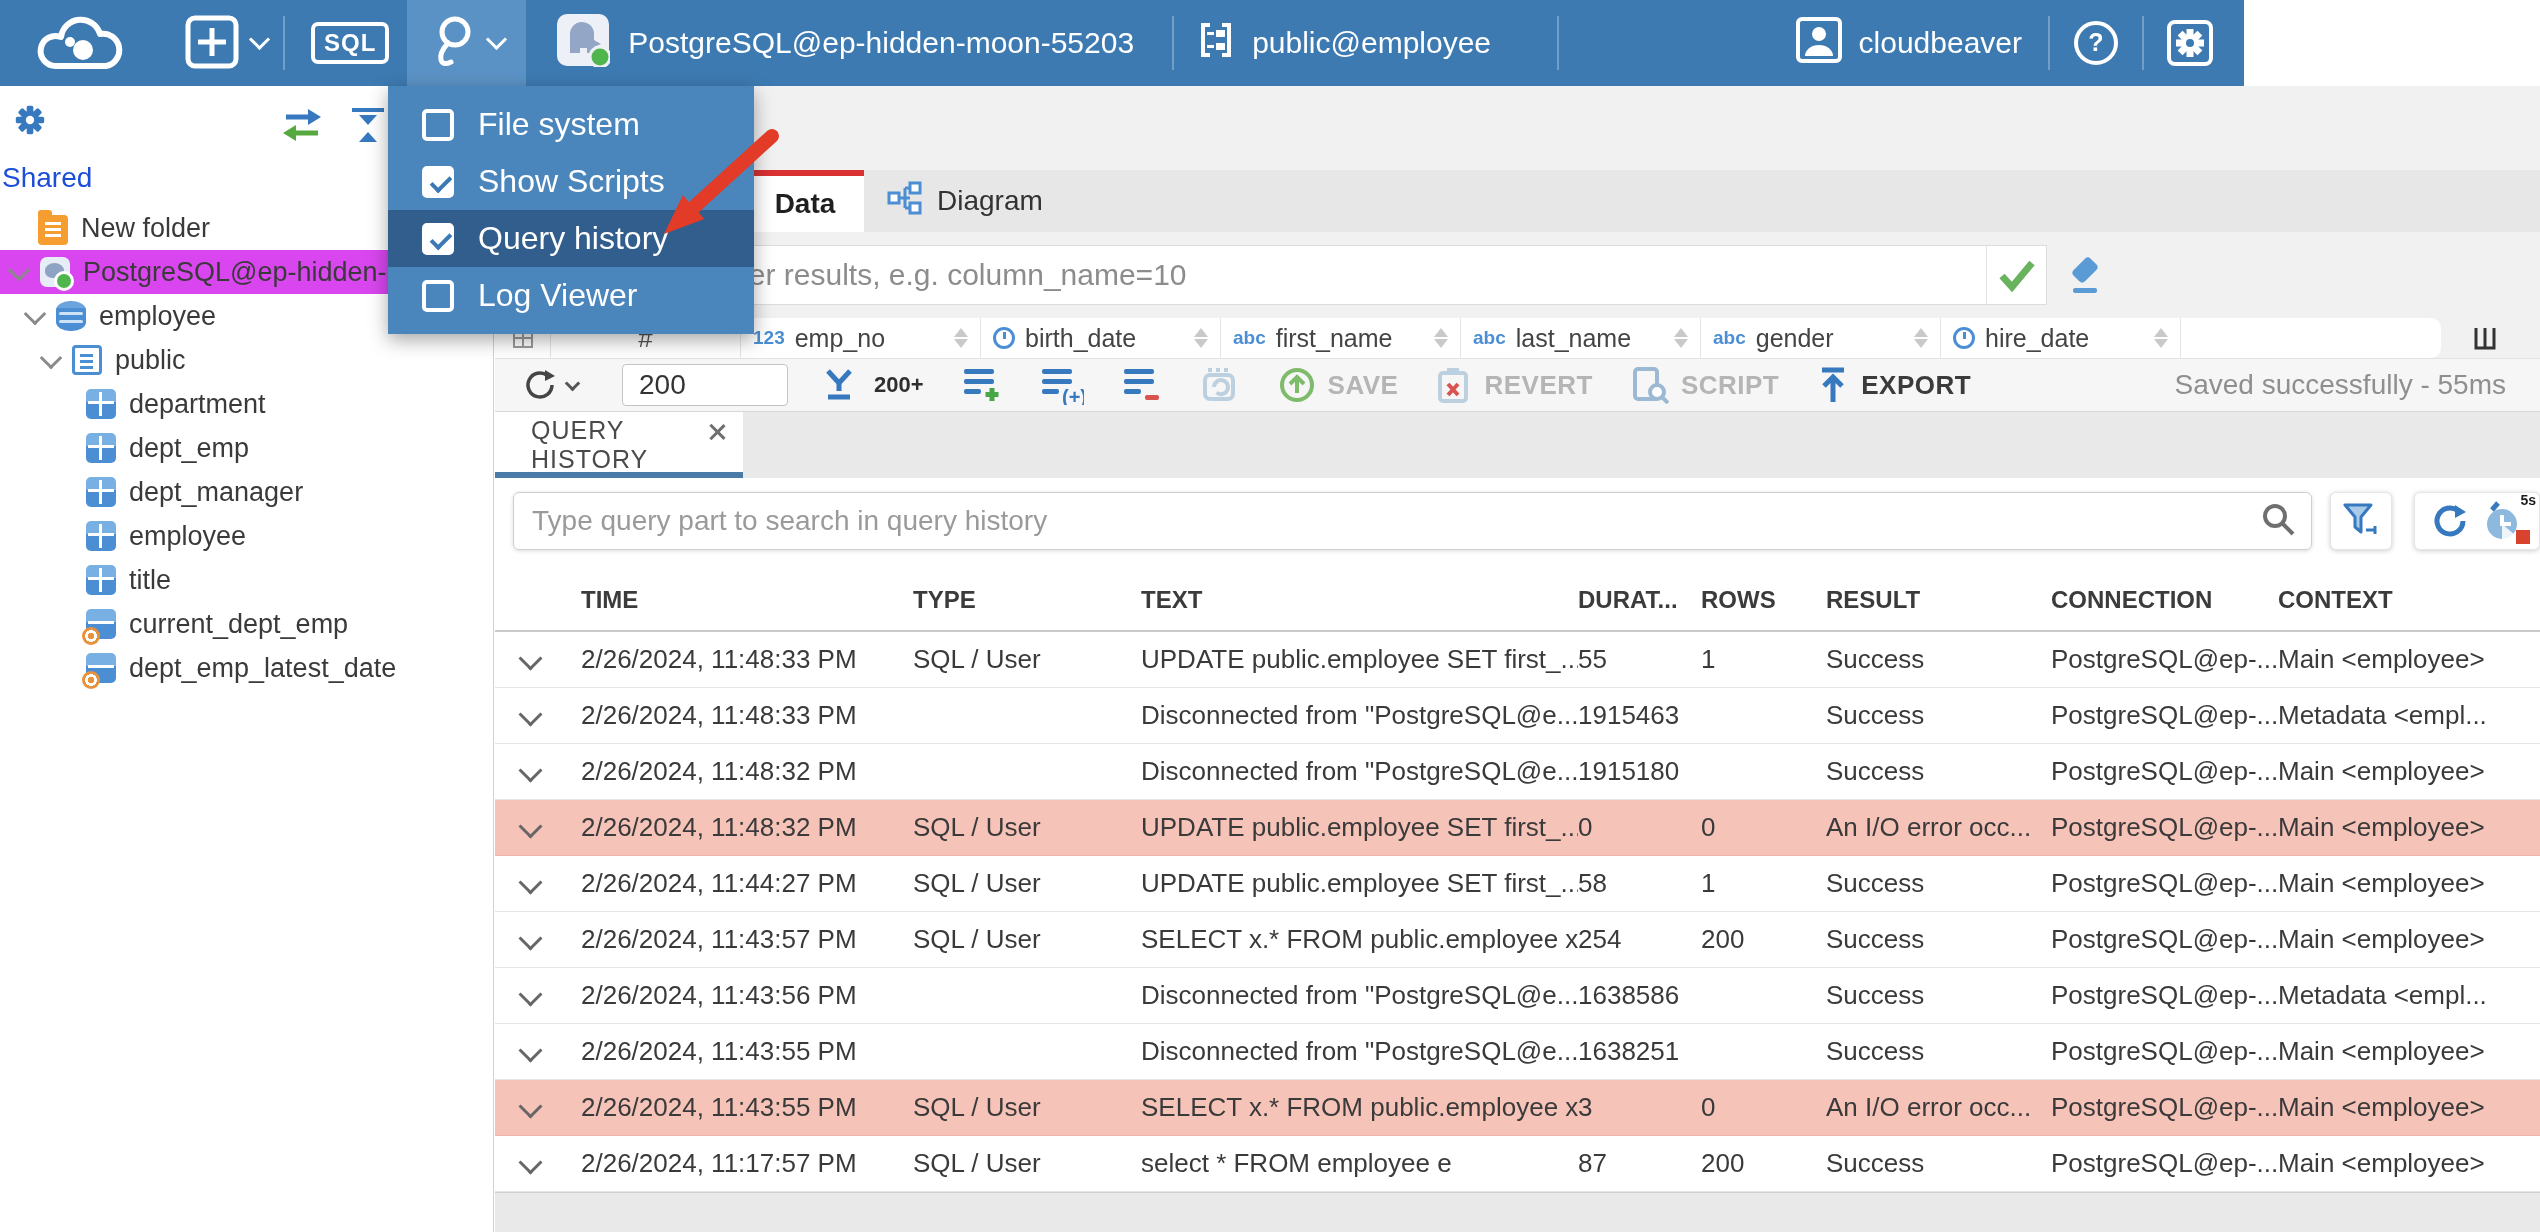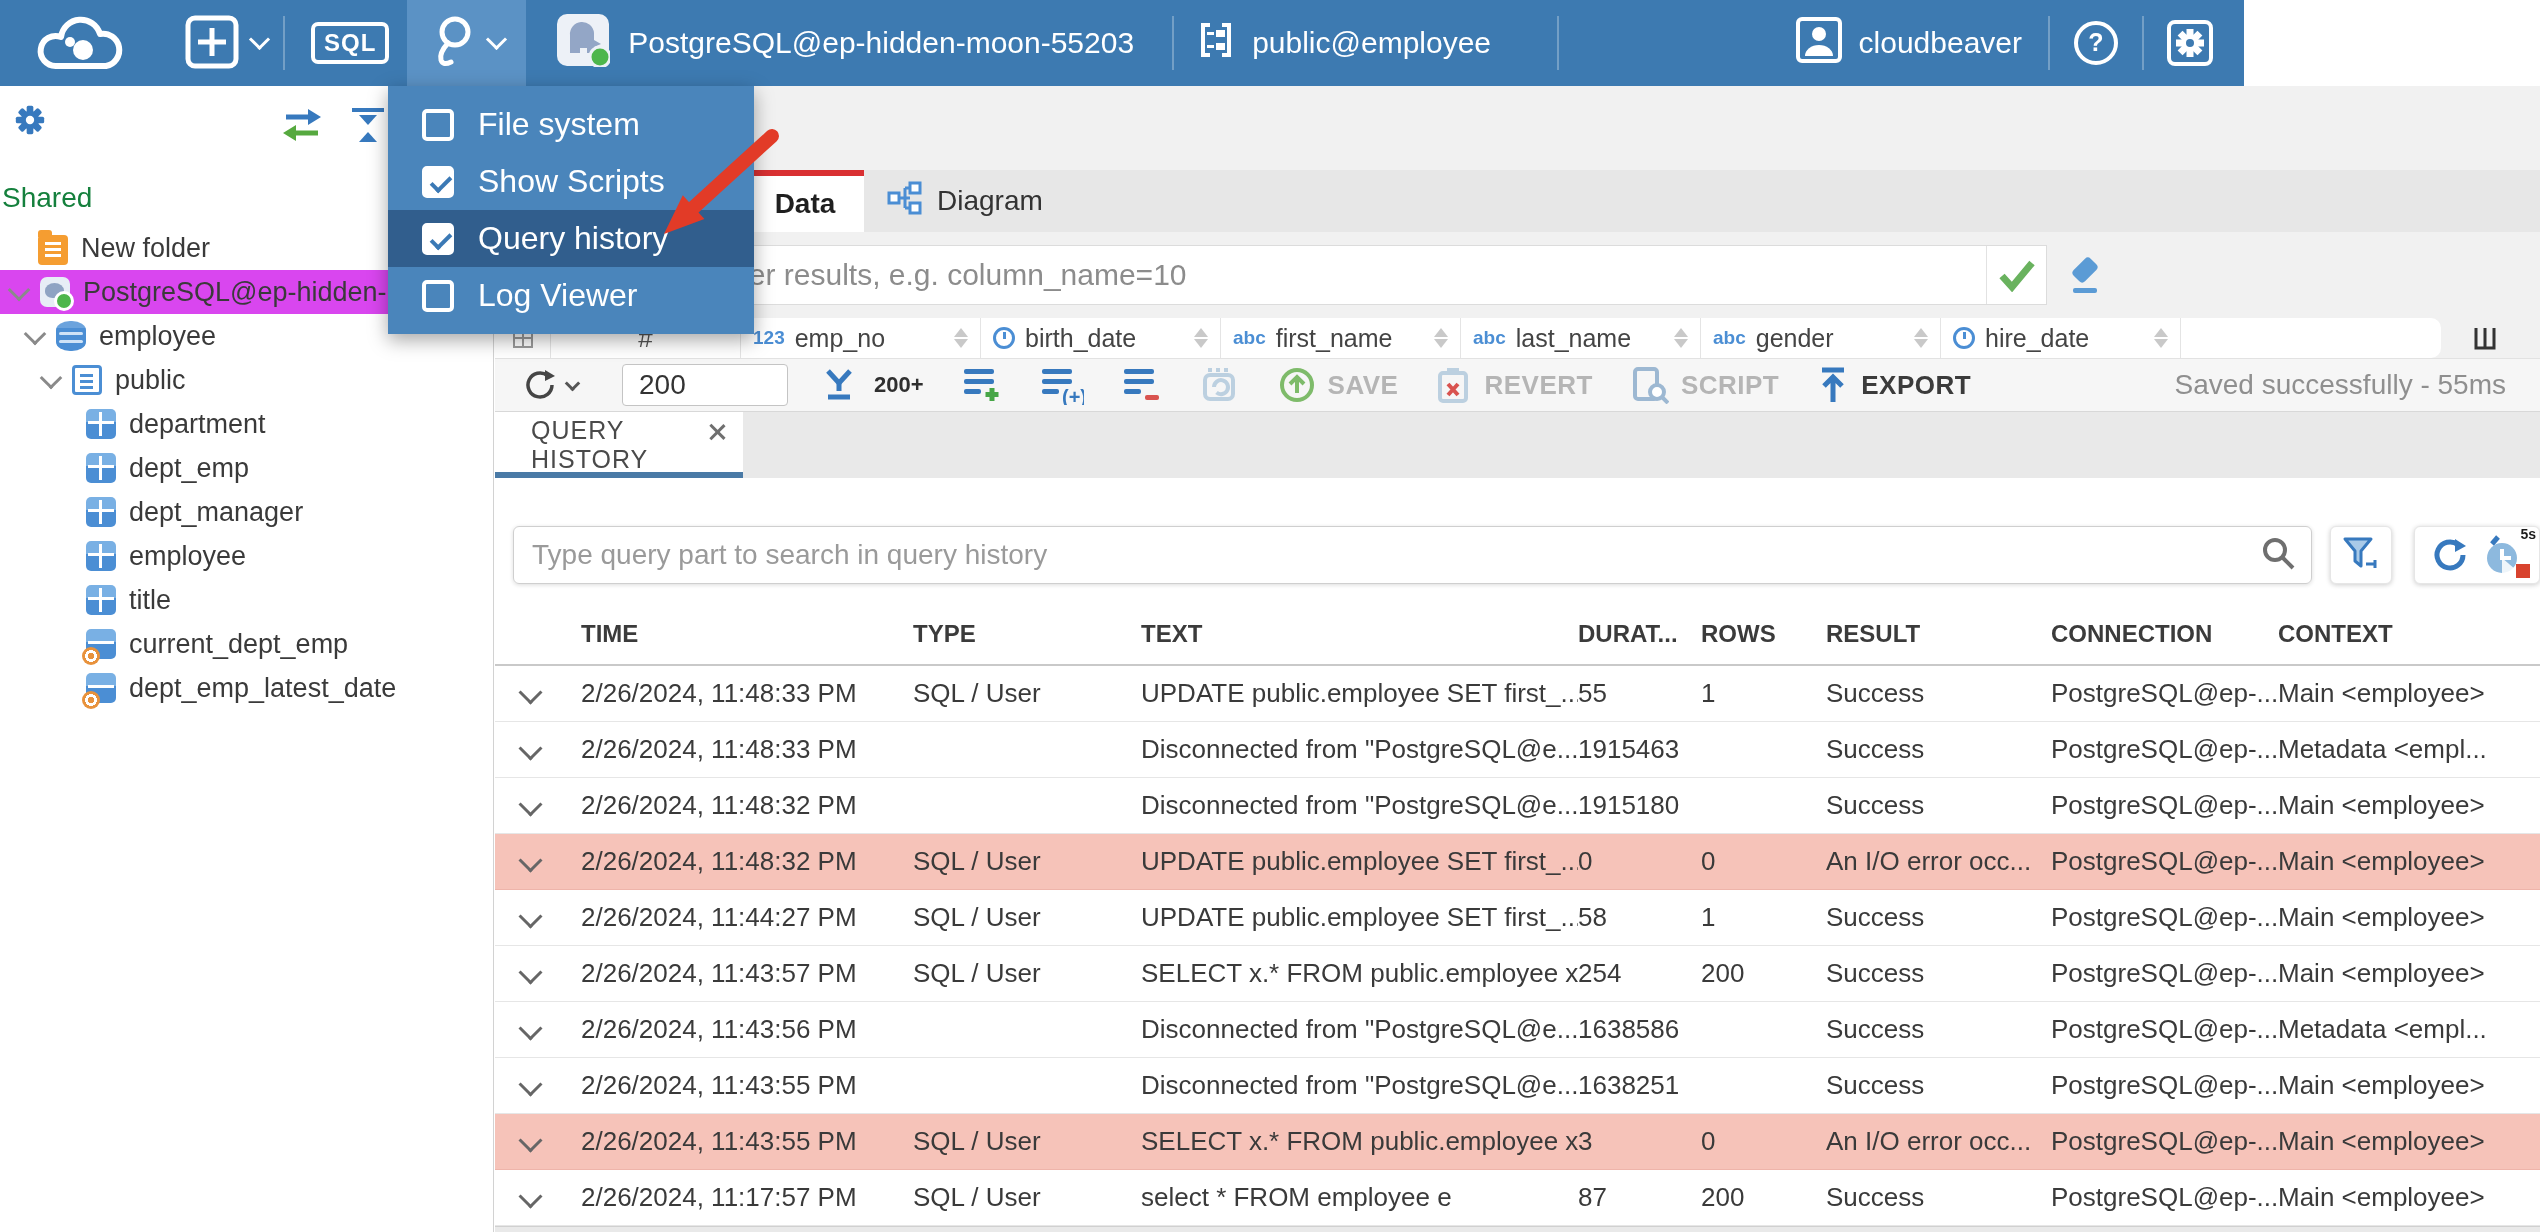--- a/index.html
+++ b/index.html
@@ -33,21 +33,21 @@
   .help{margin:0 20px;display:flex;cursor:pointer;}
   .settings{margin-left:20px;display:flex;cursor:pointer;}
 
   
   .sidebar{position:absolute;left:0;top:86px;width:494px;bottom:0;background:#fff;
            border-right:1px solid #d2d2d2;overflow:hidden;}
   .sb-tools{height:70px;position:relative;}
   .sb-gear{position:absolute;left:10px;top:14px;cursor:pointer;}
   .sb-right{position:absolute;left:280px;top:20px;display:flex;gap:24px;}
   .sb-right span{cursor:pointer;display:flex;}
-  .sb-section{color:#15803d;font-size:28px;padding:6px 0 12px 2px;margin-top:20px;}
+  .sb-section{color:#1d4ed8;font-size:28px;padding:6px 0 12px 2px;}
   .tree-row{height:44px;display:flex;align-items:center;font-size:27px;color:#3a3a3a;
             cursor:pointer;white-space:nowrap;overflow:hidden;}
   .tree-row.selected{background:#d946ef;}
   .chev{width:26px;height:26px;flex:none;margin-right:8px;position:relative;}
   .chev::before{content:"";position:absolute;left:5px;top:3px;width:13px;height:13px;
                 border-right:3px solid #8a8a8a;border-bottom:3px solid #8a8a8a;
                 transform:rotate(45deg);}
   .ticon{width:30px;height:30px;flex:none;margin-right:13px;position:relative;}
   .tlabel{overflow:hidden;text-overflow:ellipsis;}
   
@@ -141,21 +141,21 @@
   
   .qh-tabs{height:66px;background:#e9e9e9;position:relative;flex:none;}
   .qh-tab{position:absolute;left:0;top:0;width:248px;height:66px;background:#fff;display:flex;
           align-items:center;padding-left:36px;font-size:25px;color:#4a4a4a;letter-spacing:1px;cursor:pointer;}
   .qh-tab::after{content:"";position:absolute;left:0;right:0;bottom:0;height:6px;background:#4a7aa6;}
   .qh-close{position:absolute;right:14px;top:8px;width:24px;height:24px;cursor:pointer;}
   .qh-close::before,.qh-close::after{content:"";position:absolute;left:11px;top:2px;width:2.5px;height:20px;
           background:#6f6f6f;}
   .qh-close::before{transform:rotate(45deg);} .qh-close::after{transform:rotate(-45deg);}
   .qh-body{background:#fff;flex:1;display:flex;flex-direction:column;overflow:hidden;}
-  .qh-search-row{display:flex;align-items:flex-start;padding:48px 0 8px 18px;flex:none;}
+  .qh-search-row{display:flex;align-items:flex-start;padding:14px 0 8px 18px;flex:none;}
   .search-box{width:1800px;height:58px;border:1px solid #cfcfcf;border-radius:6px;
               box-shadow:0 1px 4px rgba(0,0,0,.14);display:flex;align-items:center;padding:0 16px;}
   .search-box input{flex:1;border:none;outline:none;font-size:28px;color:#444;font-family:inherit;}
   .search-box input::placeholder{color:#9a9a9a;}
   .card{height:58px;background:#fff;border:1px solid #e6e6e6;border-radius:6px;
         box-shadow:0 1px 5px rgba(0,0,0,.2);display:flex;align-items:center;justify-content:center;}
   .funnel-btn{width:62px;margin-left:18px;cursor:pointer;}
   .timer-card{width:126px;margin-left:22px;gap:14px;}
   .timer-card span{cursor:pointer;display:flex;}
   .timer{position:relative;}

